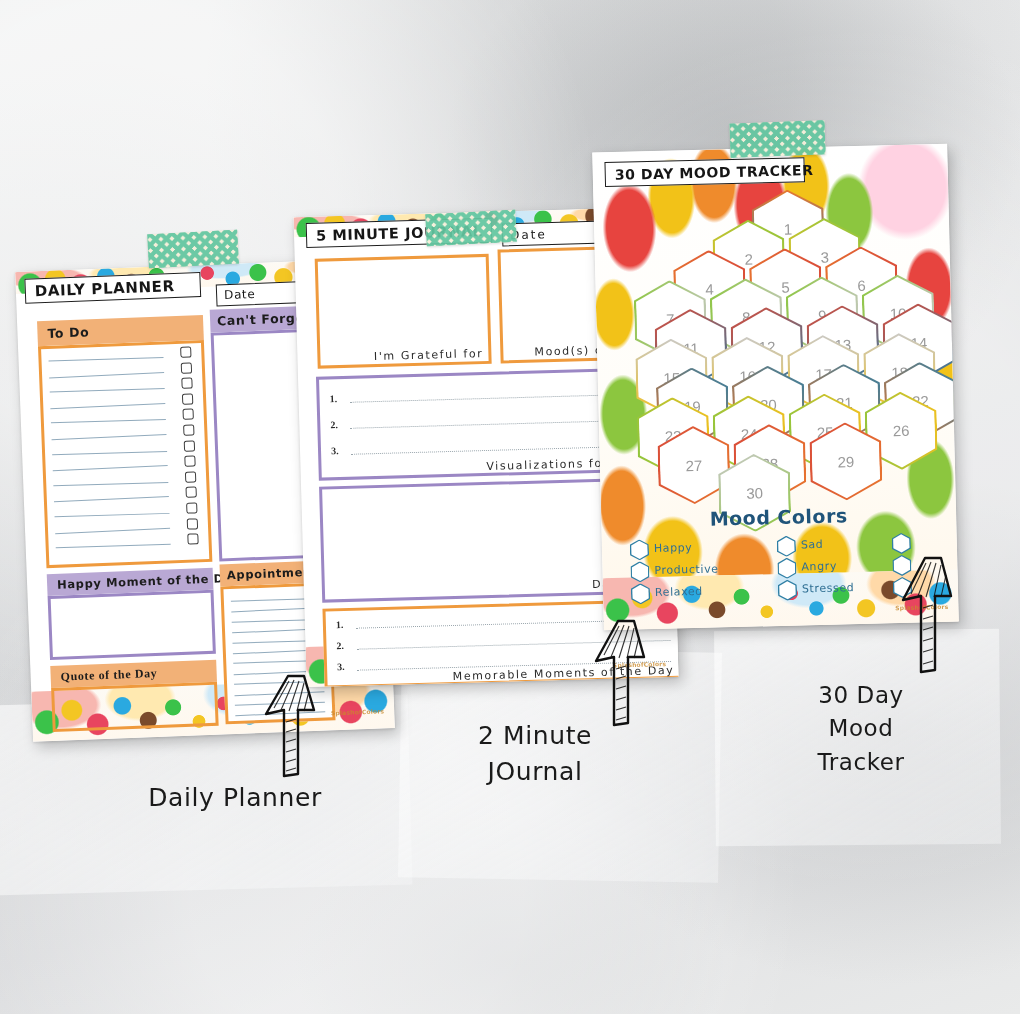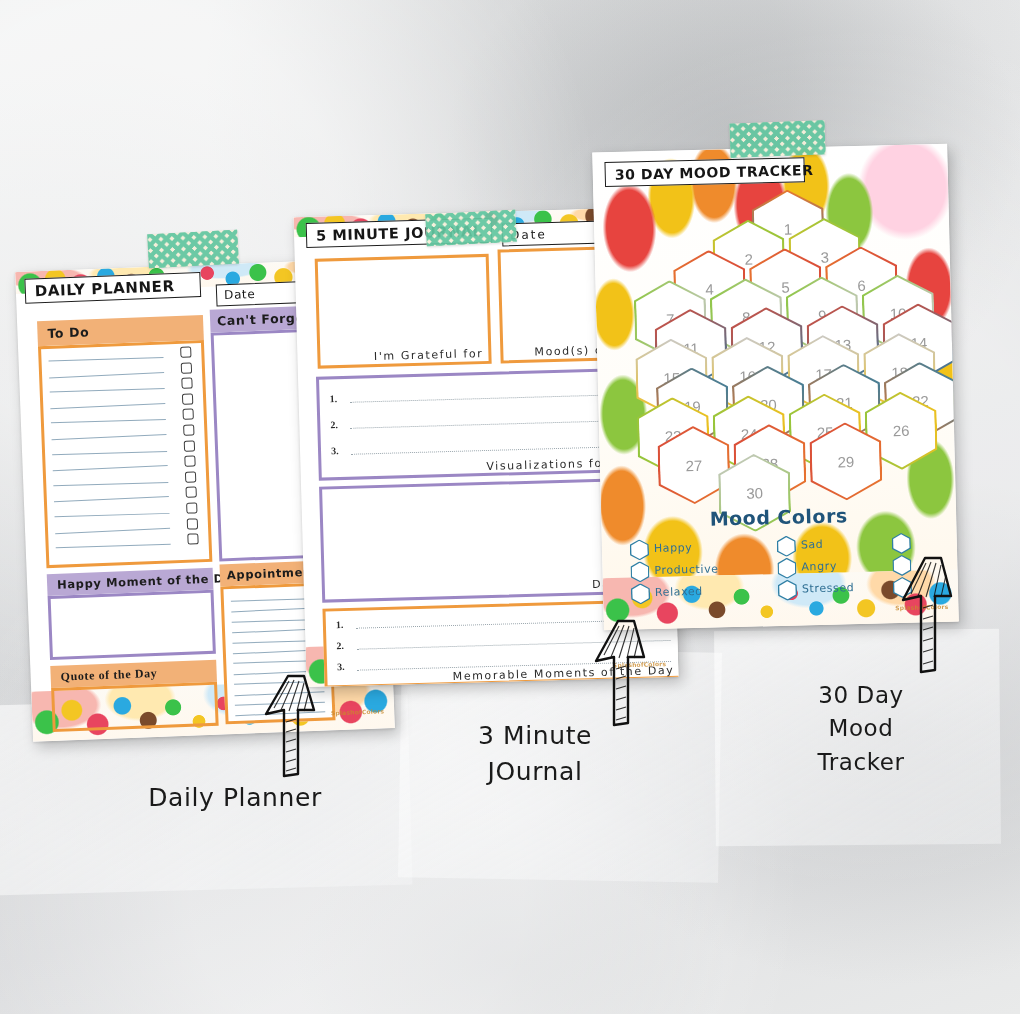--- a/index.html
+++ b/index.html
@@ -631,20 +631,20 @@
         <path d="M28 67 L38 64"></path>
         <path d="M28 78 L38 75"></path>
       <path d="M28 89 L38 86"></path>
         <path d="M28 100 L38 97"></path>
         <path d="M28 112 L38 109"></path>
     </g>
   </svg>
 
   <div class="caption hand" style="left:110px; top:780px; width:250px; font-size:25px;">Daily Planner</div>
 
-  <div class="caption hand" style="left:440px; top:718px; width:190px; font-size:25px;">3 Minute
+  <div class="caption hand" style="left:440px; top:718px; width:190px; font-size:25px;">2 Minute
 JOurnal</div>
 
   <div class="caption hand" style="left:766px; top:652px; width:190px; font-size:23px;margin-top:27px;">30 Day
 Mood
 Tracker</div>
 
 </div>
 
 </body></html>

